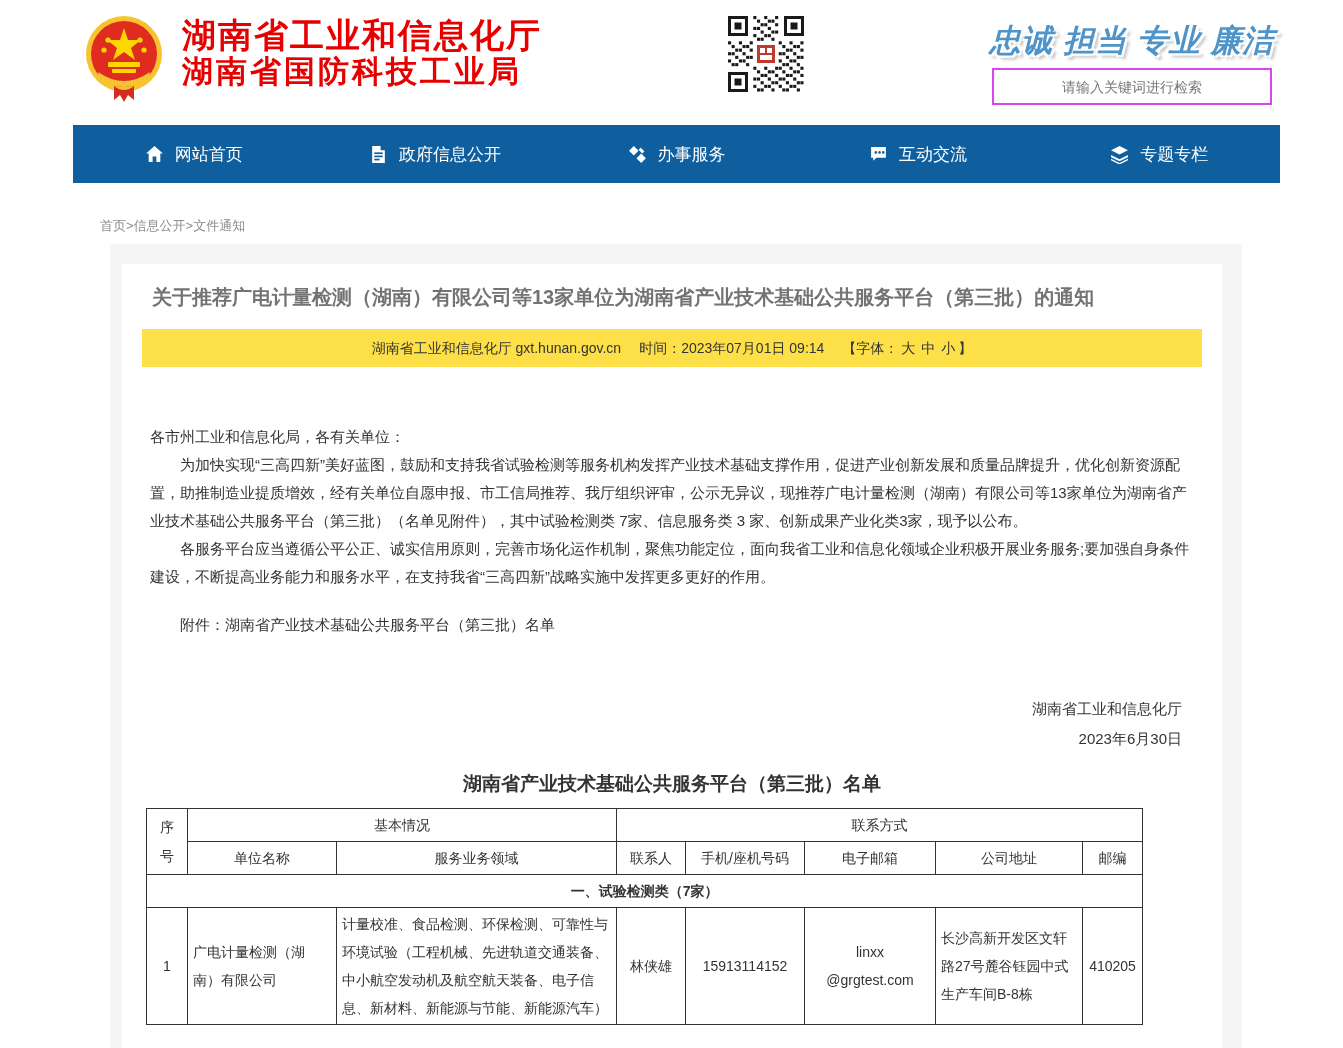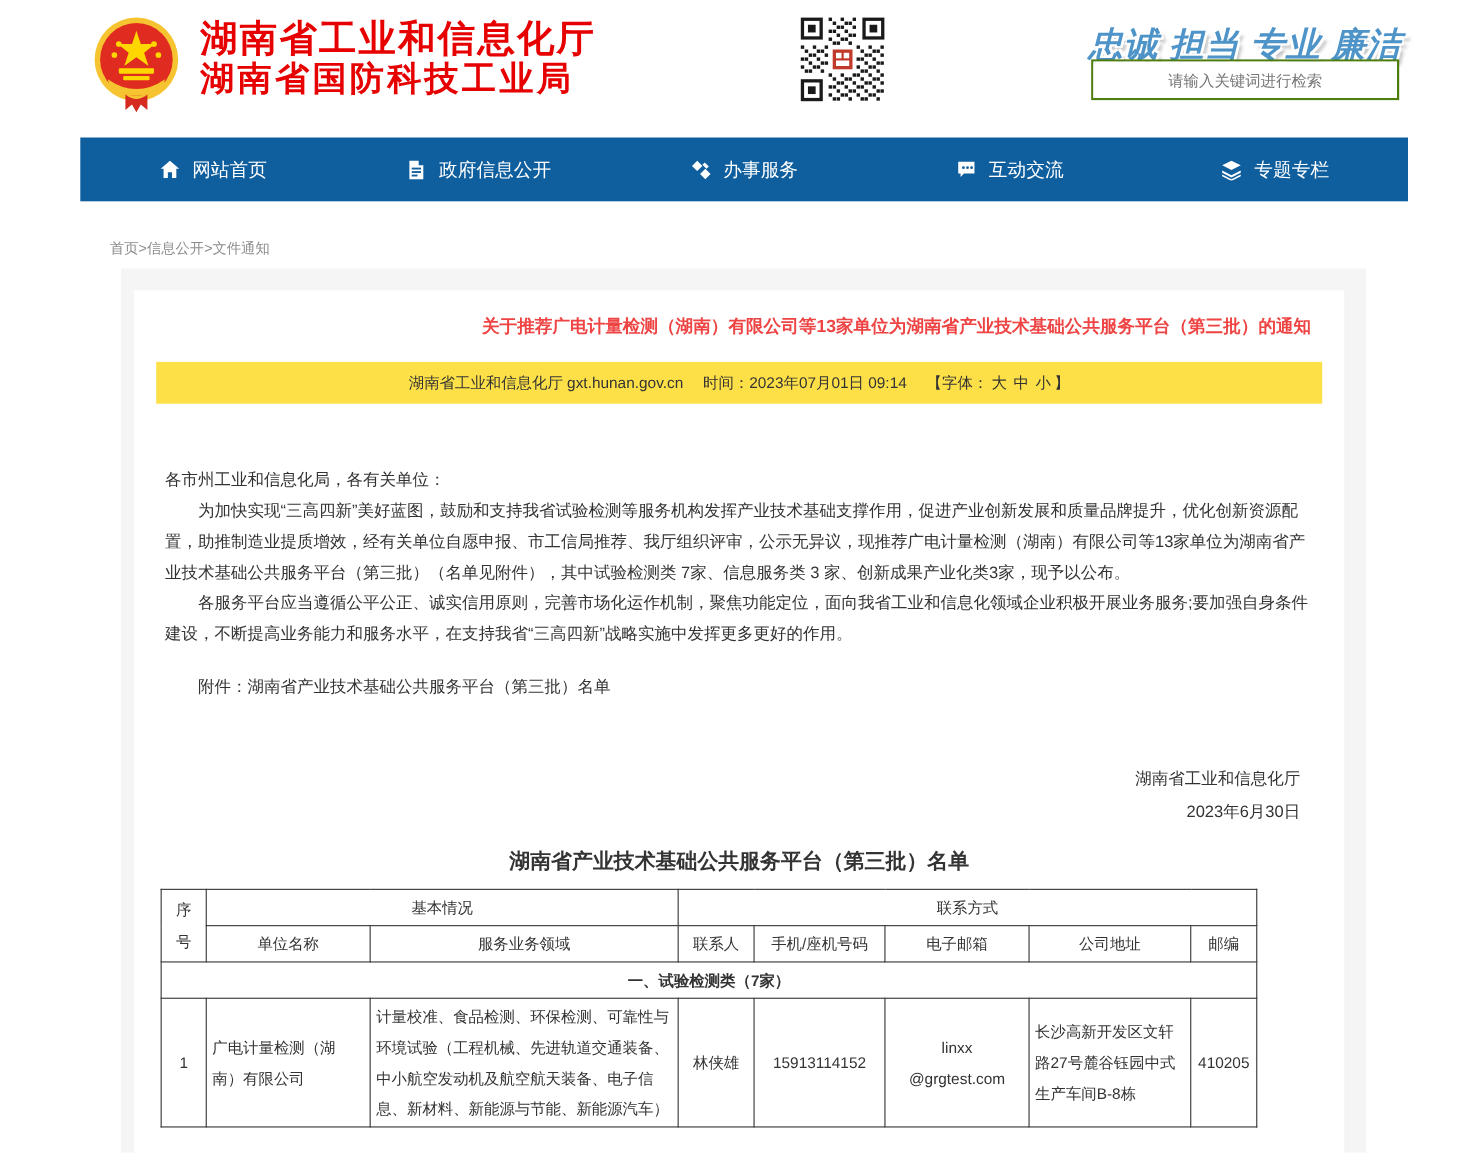--- a/index.html
+++ b/index.html
@@ -20,22 +20,22 @@
   .qr-box { position:absolute; left:726px; top:14px; width:80px; height:86px; }
   .qr-box svg { width:80px; height:80px; }
 
   .slogan {
     position:absolute; left:988px; top:20px; width:288px; text-align:center;
     font-size:31px; font-weight:bold; font-style:italic; color:#4e94c8; letter-spacing:1px;
     text-shadow:-2px -2px 0 #fff, 2px -2px 0 #fff, -2px 2px 0 #fff, 2px 2px 0 #fff, 4px 4px 3px rgba(120,120,120,.45);
     white-space:nowrap;
   }
   .search-box {
-    position:absolute; left:992px; top:54px; width:280px; height:37px;
-    border:2px solid #4d7c0f; background:#fff;
+    position:absolute; left:992px; top:68px; width:280px; height:37px;
+    border:2px solid #d946ef; background:#fff;
   }
   .search-box input {
     width:100%; height:100%; border:none; outline:none; text-align:center;
     font-size:14px; color:#555; font-family:inherit;
   }
   .search-box input::placeholder { color:#777; }
 
   
   .nav {
     position:absolute; left:73px; top:125px; width:1207px; height:58px;
@@ -49,22 +49,22 @@
 
   
   .breadcrumb { position:absolute; left:100px; top:217px; font-size:13px; color:#8c8c8c; }
   .breadcrumb span { color:#8c8c8c; }
 
   
   .panel { position:absolute; left:110px; top:244px; width:1132px; height:804px; background:#f5f5f5; }
   .card  { position:absolute; left:12px; top:20px; width:1100px; height:784px; background:#fff; overflow:hidden; }
 
   .article-title {
-    margin:18px 30px 0; text-align:right; font-size:16px; font-weight:bold;
-    color:#ef4444; line-height:31px;
+    margin:18px 30px 0; text-align:left; font-size:20px; font-weight:bold;
+    color:#737373; line-height:31px;
   }
   .meta-bar {
     margin:16px 20px 0; background:#fde047; height:38px; line-height:38px;
     text-align:center; font-size:14px; color:#333; white-space:nowrap;
   }
   .meta-bar .sp { display:inline-block; width:18px; }
   .meta-bar .fs { cursor:pointer; padding:0 3px; }
 
   .article-body { margin:56px 28px 0; font-size:15px; line-height:28px; color:#333; }
   .article-body p.indent { text-indent:2em; }

